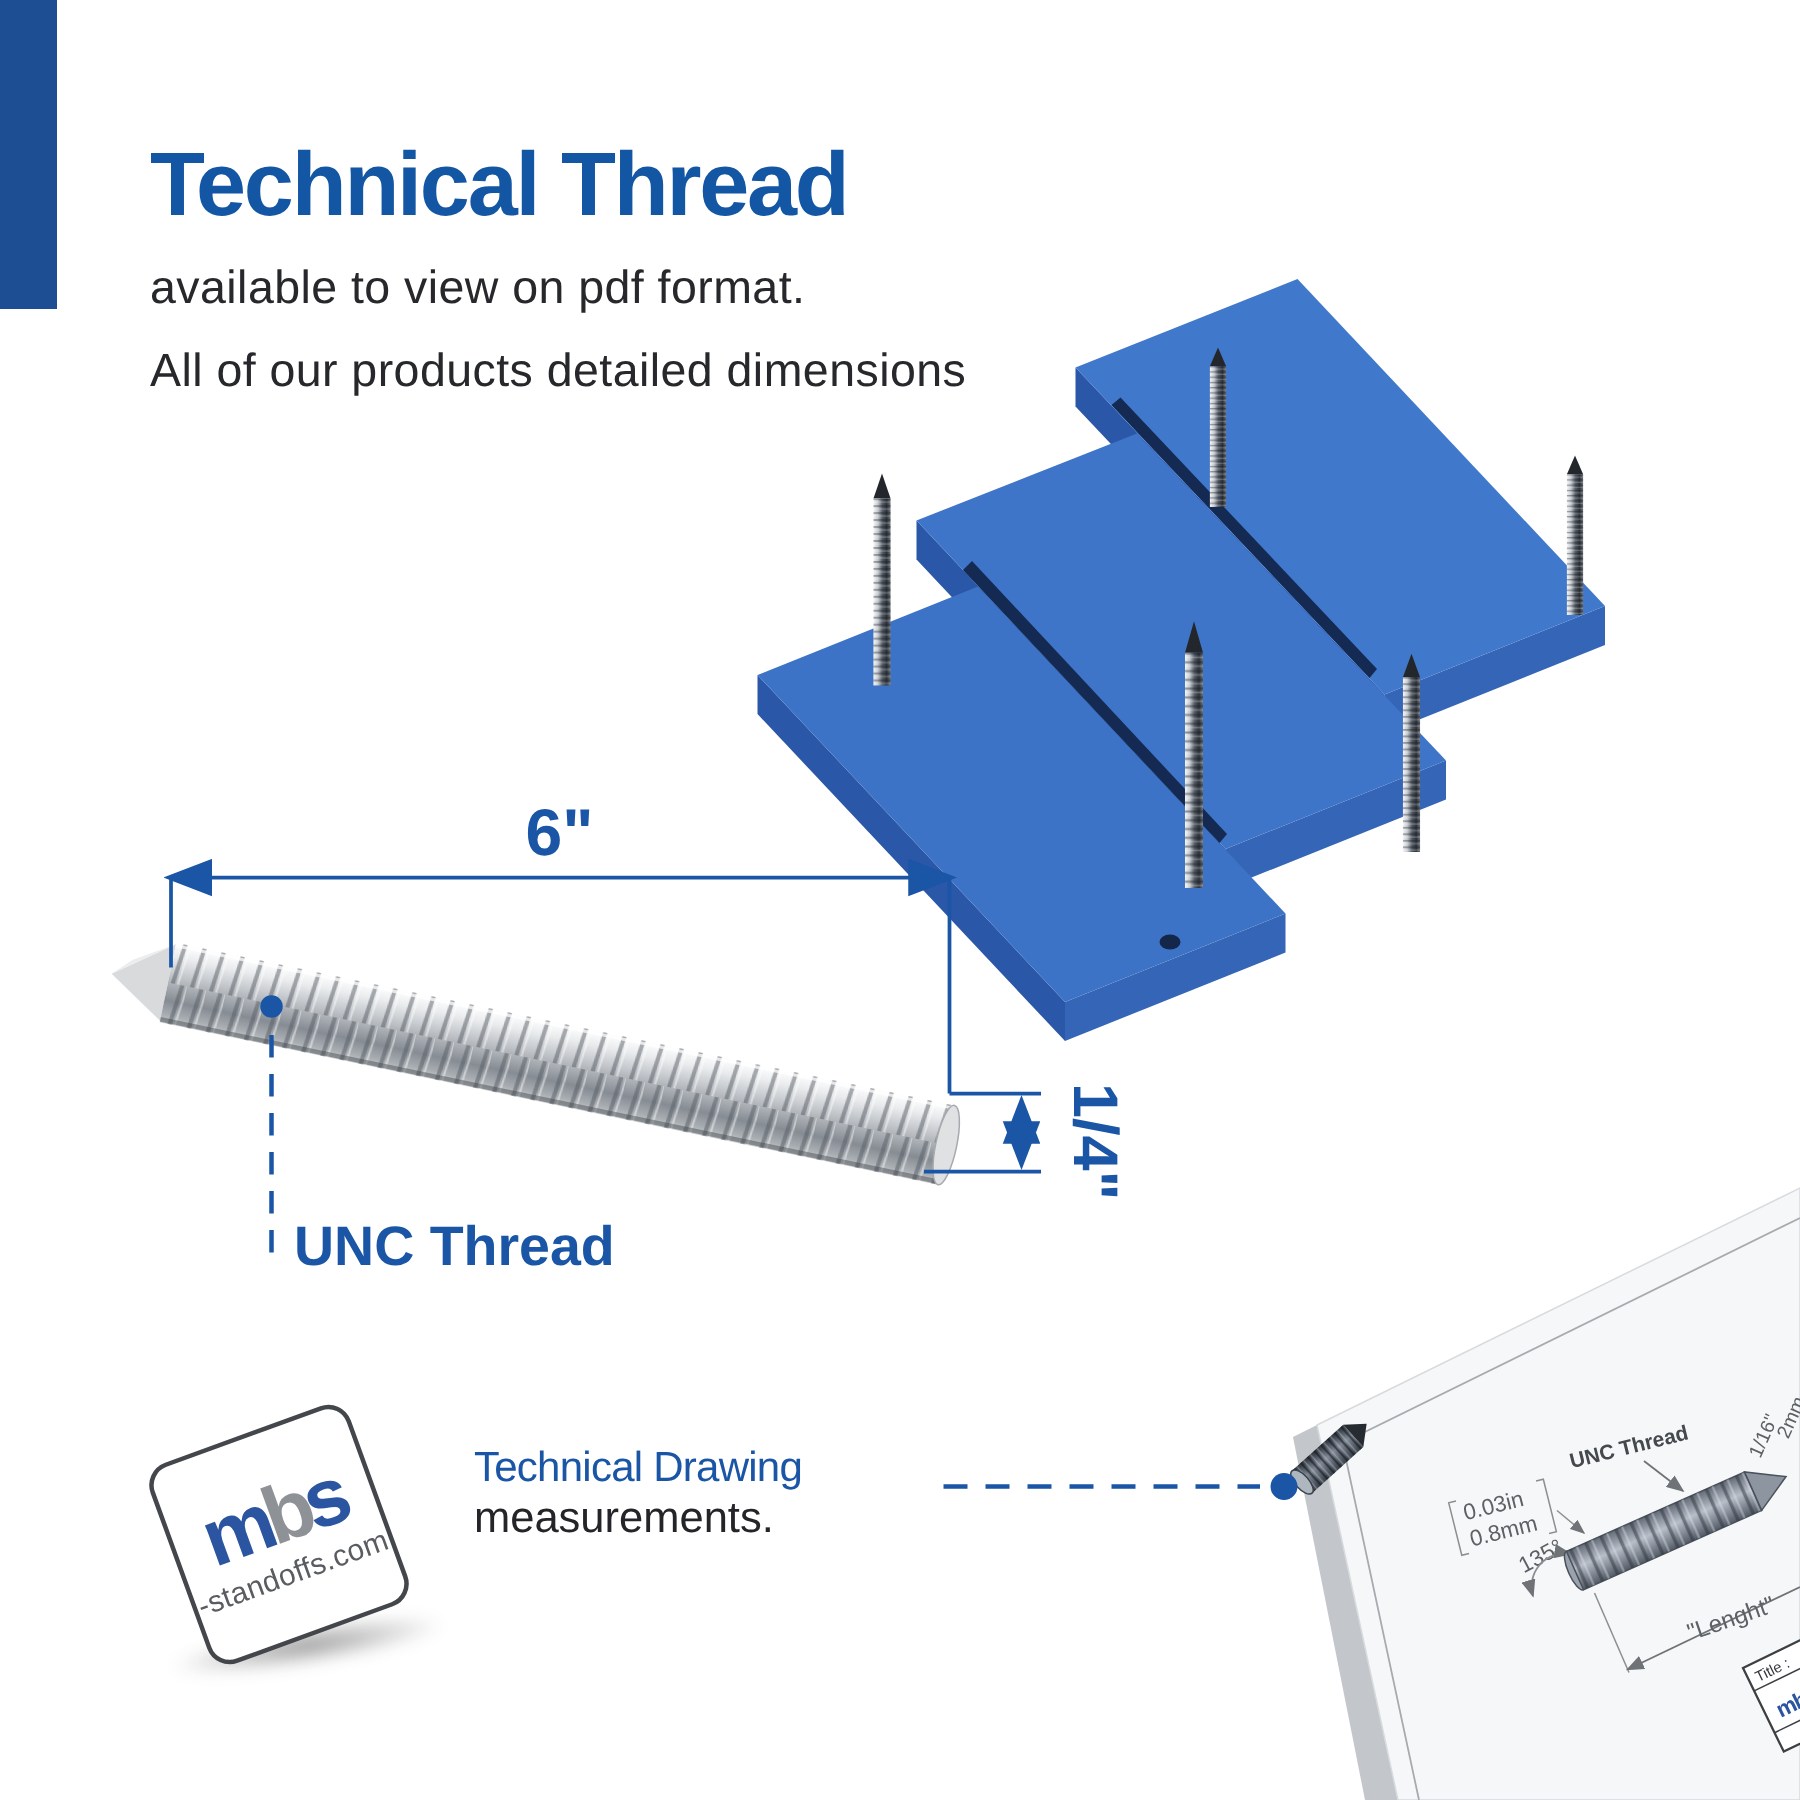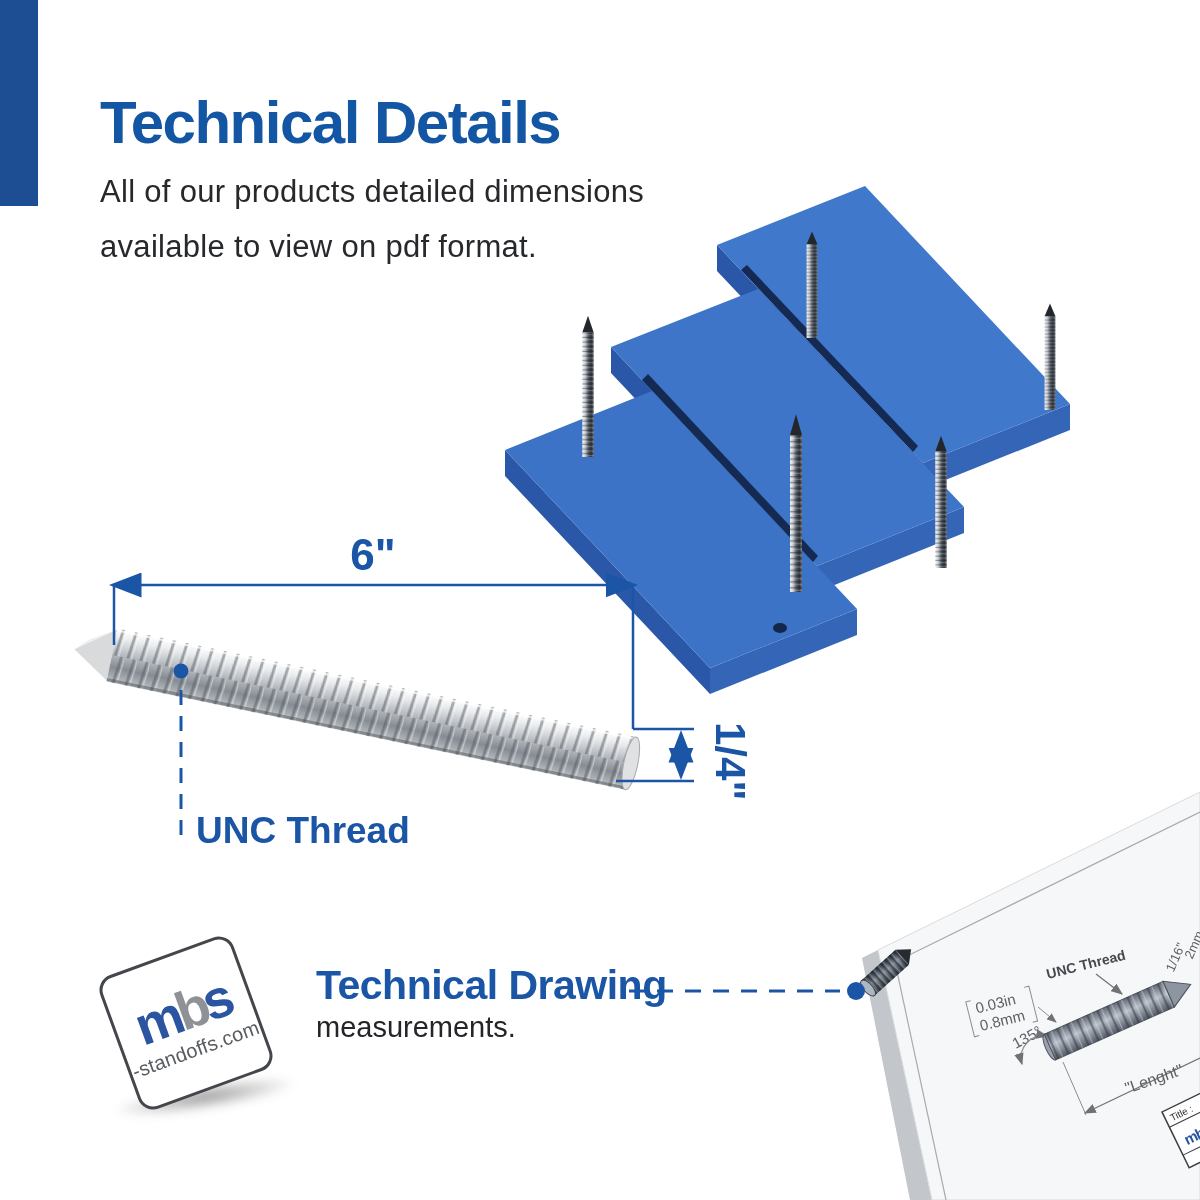--- a/index.html
+++ b/index.html
@@ -5,21 +5,21 @@
   html,body{margin:0;padding:0;background:#ffffff;}
   .stage{position:relative;width:1200px;height:1200px;overflow:hidden;background:#ffffff;
          font-family:"Liberation Sans",sans-serif;}
   .stage svg{position:absolute;left:0;top:0;}
   .accent-bar{position:absolute;left:0;top:0;width:38px;height:206px;background:#1d4e94;}
   .page-title{position:absolute;left:100px;top:88px;font-size:60px;font-weight:800;
               letter-spacing:-1.5px;color:#1356a4;}
   .page-sub{position:absolute;left:100px;top:164px;font-size:31px;line-height:55px;
             color:#26282b;letter-spacing:.3px;}
   .callout{position:absolute;left:316px;top:962px;}
-  .callout .co-title{font-size:41px;font-weight:700;color:#1a56a5;letter-spacing:-.5px;text-align:center;}
+  .callout .co-title{font-size:28px;font-weight:400;color:#1a56a5;letter-spacing:-.5px;text-align:center;}
   .callout .co-line{font-size:29px;line-height:37px;color:#232528;margin-top:4px;}
   .callout .co-line.second{margin-top:0;}
   .logo-shadow{position:absolute;left:112px;top:1084px;width:186px;height:26px;border-radius:50%;
                background:radial-gradient(closest-side,rgba(30,30,30,.45),rgba(30,30,30,0));
                filter:blur(5px);transform:rotate(-9deg);}
   .logo-card{position:absolute;left:115px;top:952px;width:136px;height:136px;background:#ffffff;
              border:3px solid #43474b;border-radius:16px;transform:rotate(-20deg);
              display:flex;flex-direction:column;align-items:center;justify-content:center;}
   .logo-word{font-size:54px;font-weight:800;letter-spacing:-5px;line-height:1;display:flex;}
   .logo-word .lb-blue{color:#2b55a0;}
@@ -214,24 +214,24 @@
     <circle cx="181" cy="671" r="7.5" fill="#1a56a5"></circle>
     <line x1="181" y1="690" x2="181" y2="838" stroke="#1a56a5" stroke-width="3" stroke-dasharray="15,11"></line>
     <text x="196" y="843" font-size="37" class="dim-label">UNC Thread</text>
 
     <line x1="629" y1="991" x2="840" y2="991" stroke="#1a56a5" stroke-width="3" stroke-dasharray="16,12"></line>
     <circle cx="856" cy="991" r="9" fill="#1a56a5"></circle>
   </svg>
 
   <div class="accent-bar"></div>
 
-  <div class="page-title">Technical Details</div>
+  <div class="page-title">Technical Thread</div>
   <div class="page-sub">
+    <div>available to view on pdf format.</div>
     <div>All of our products detailed dimensions</div>
-    <div>available to view on pdf format.</div>
   </div>
 
   <div class="logo-shadow"></div>
   <div class="logo-card">
     <div class="logo-word">
       <span class="lb-blue">m</span>
         <span class="lb-gray">b</span>
         <span class="lb-blue">s</span>
     </div>
     <div class="logo-domain">-standoffs.com</div>

